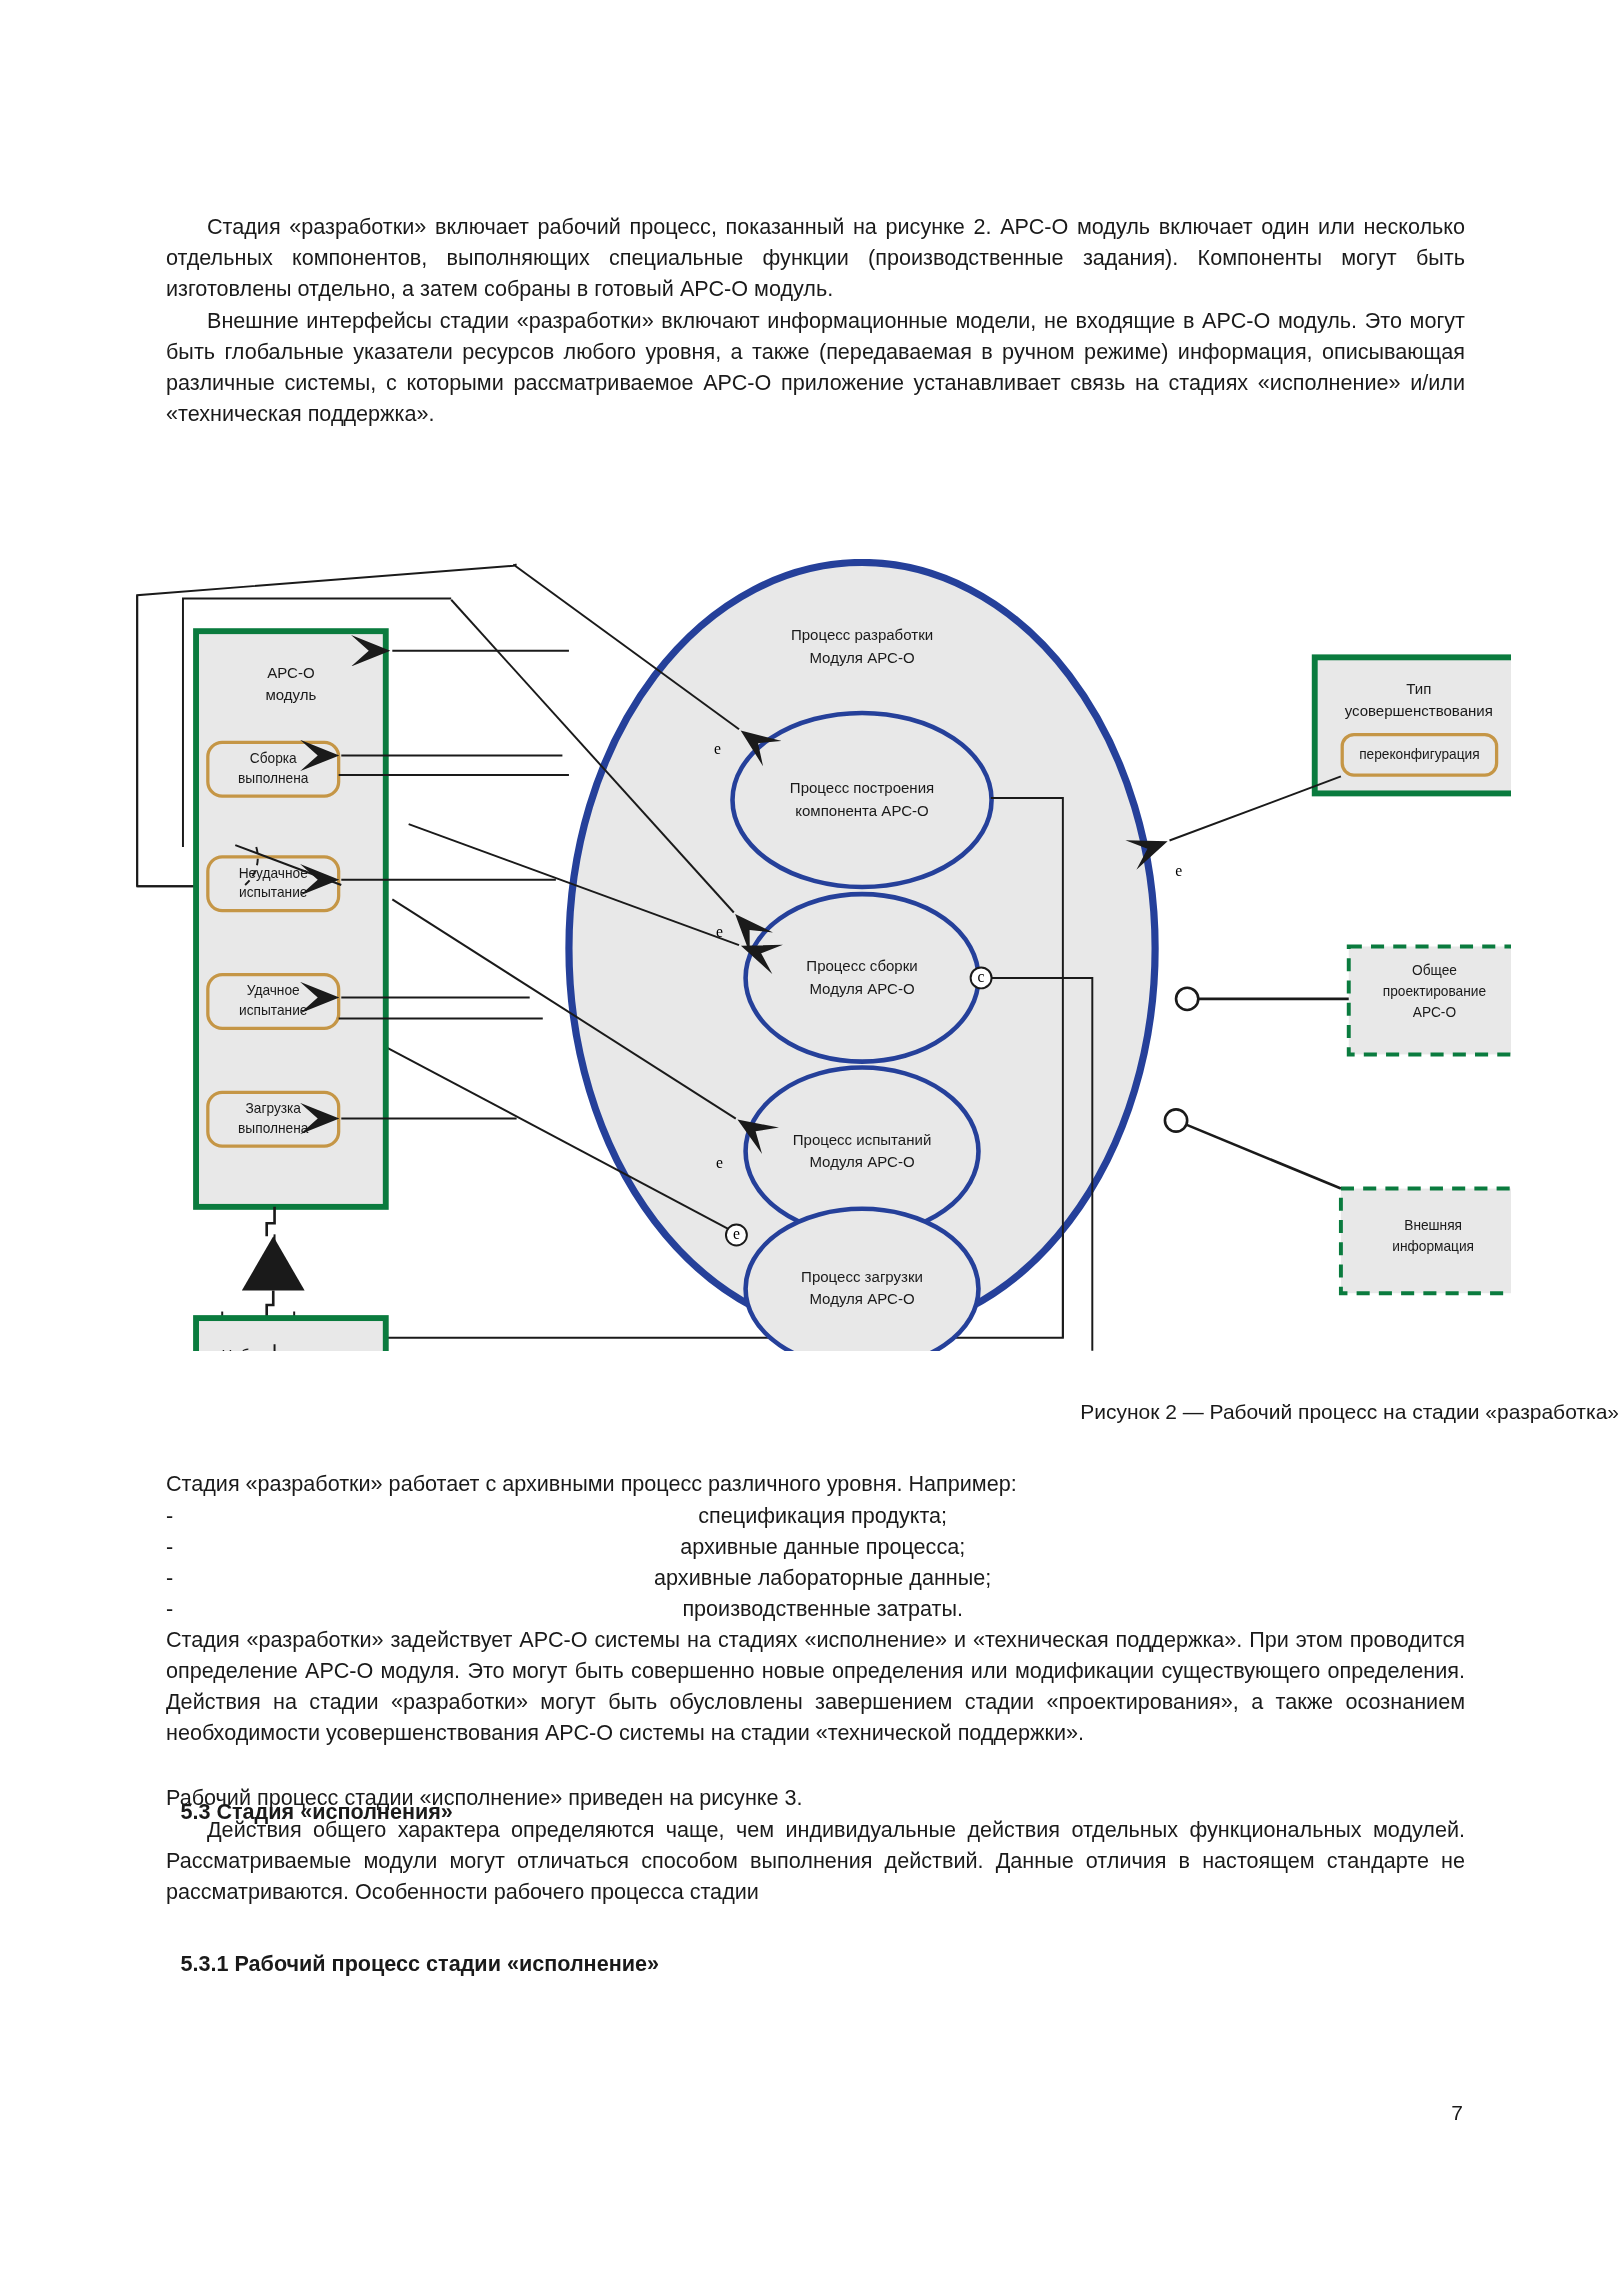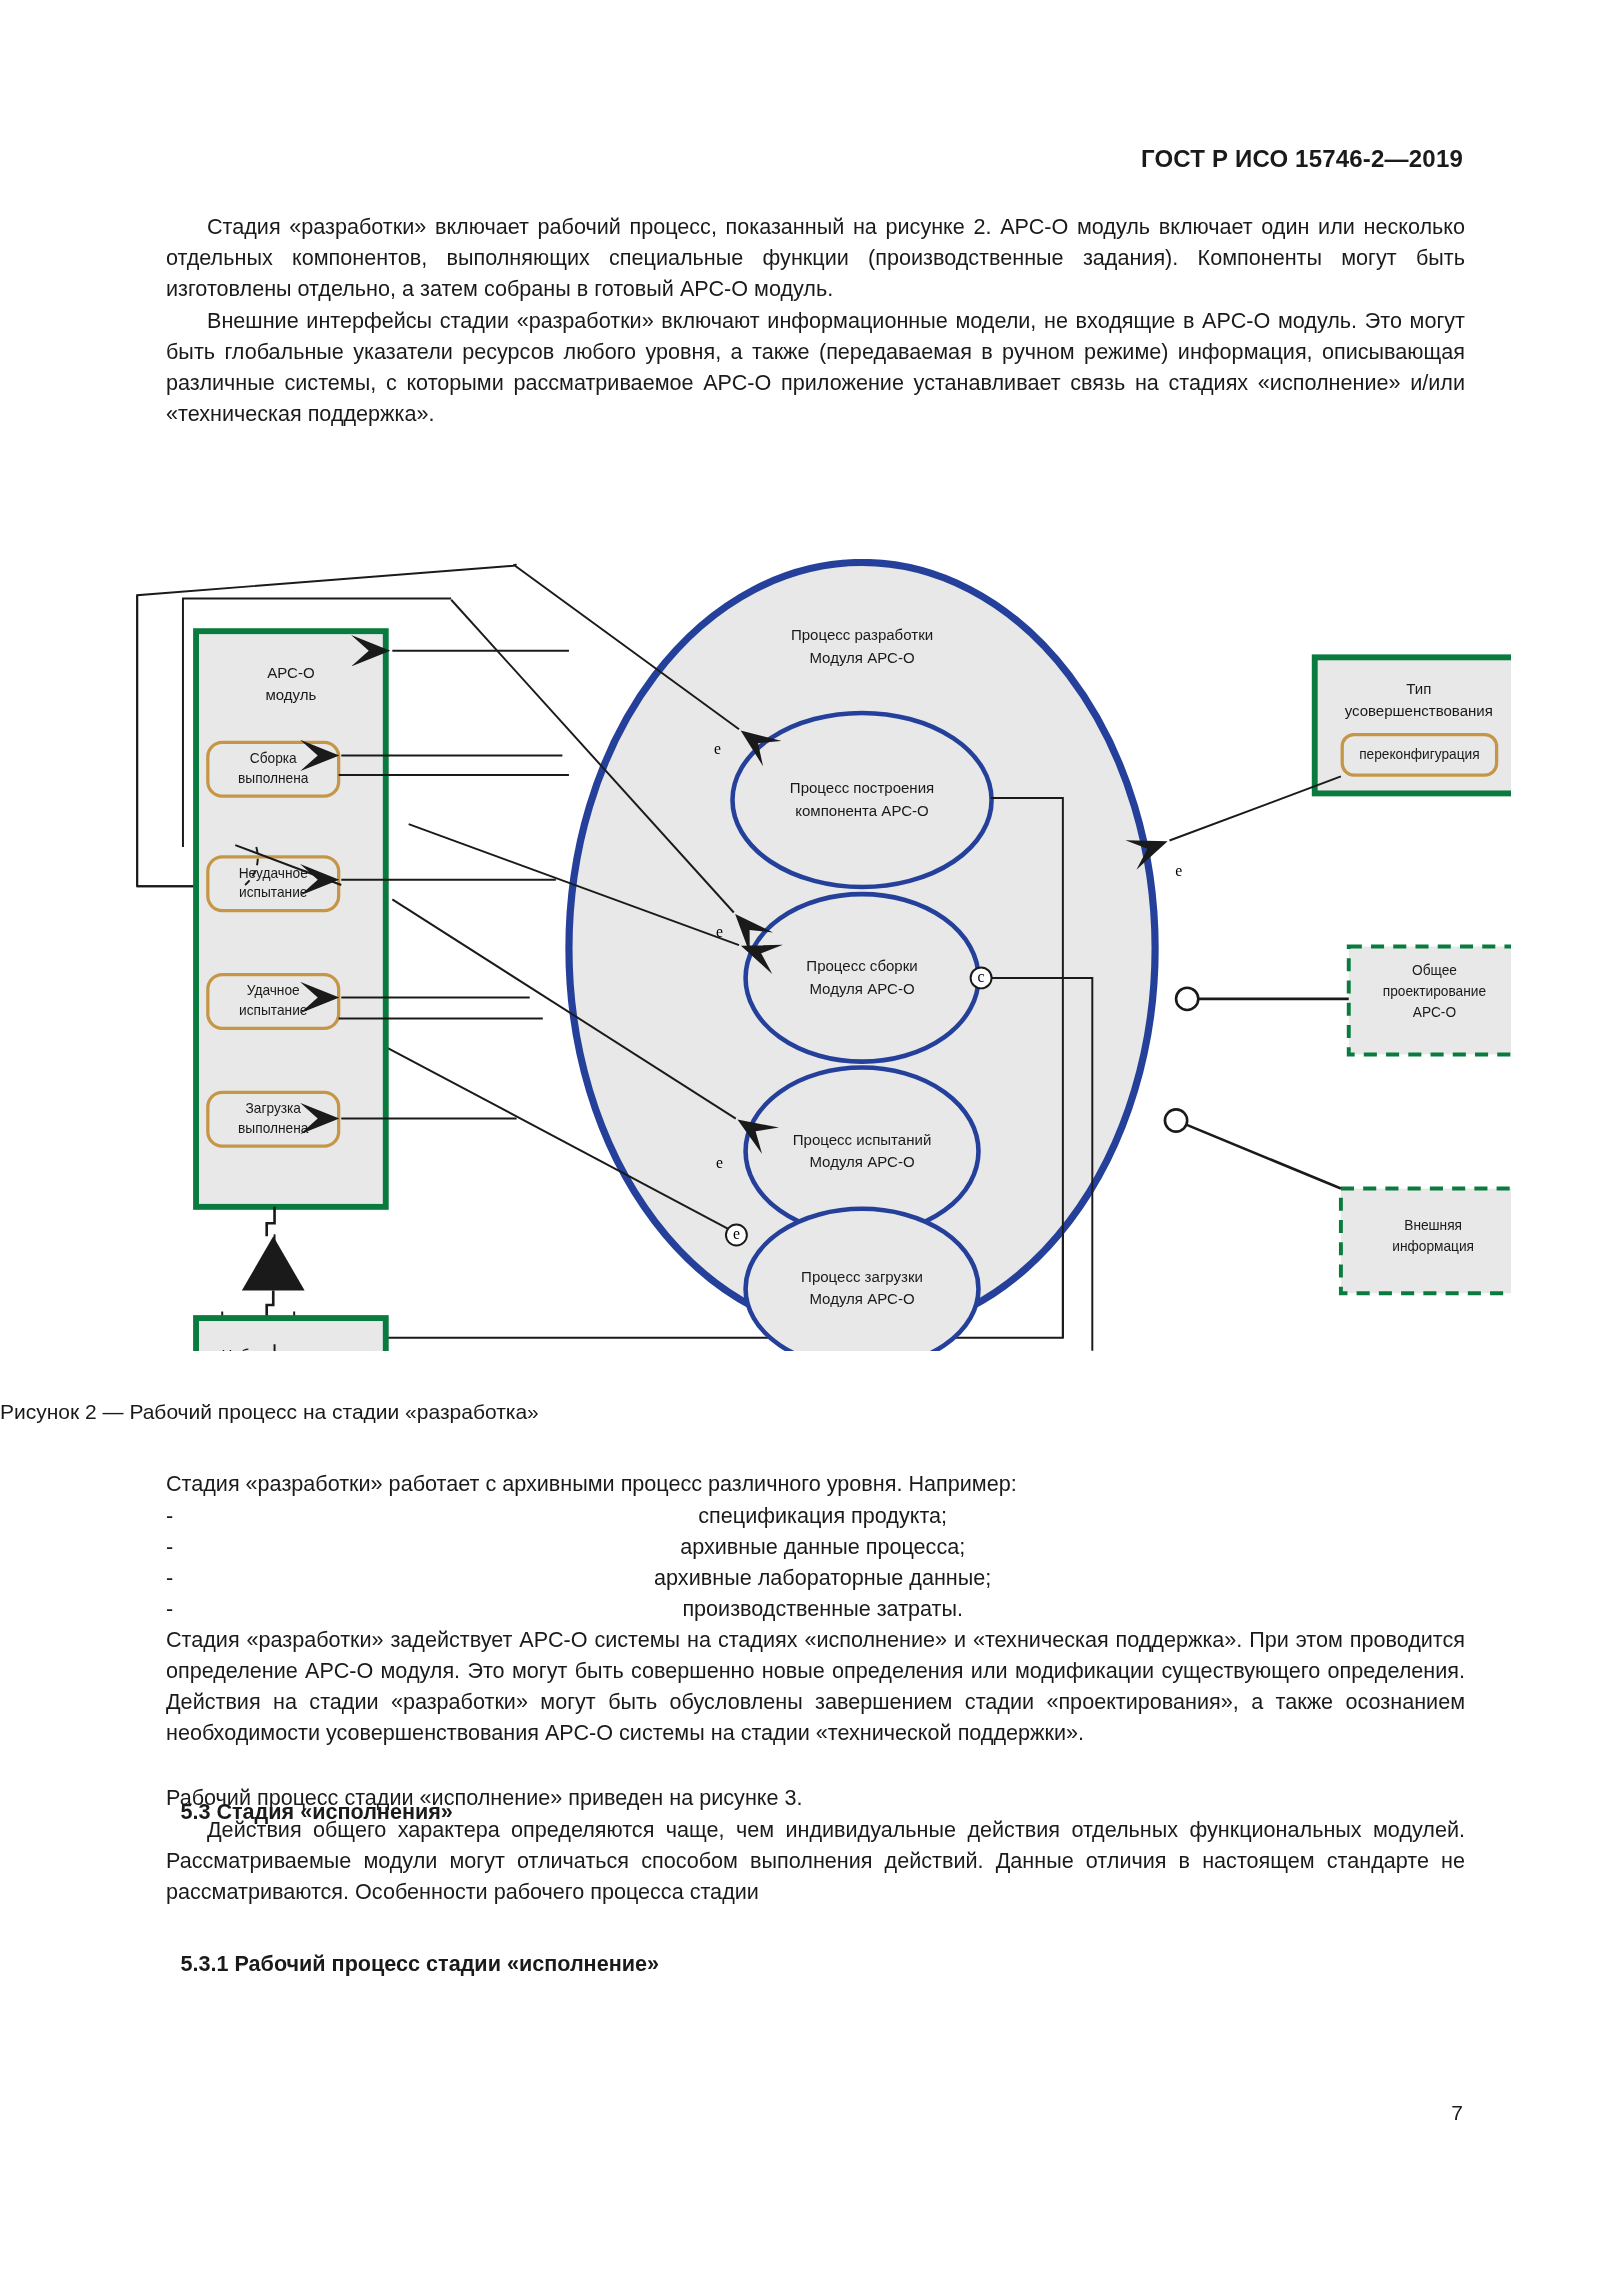--- a/index.html
+++ b/index.html
@@ -75,21 +75,21 @@
   }
   
   .figure-wrap {
     position:absolute;
     left:111px; top:559px;
     width:1400px; height:792px;
   }
   .figure-caption {
     position:absolute;
     left:0; right:4px; top:1400px;
-    text-align:left;
+    text-align:right;
     font-size:21px;
   }
   svg.diagram { display:block; }
   .dg-text {
     font-family:"Liberation Sans", sans-serif;
     font-size:23px;
     fill:#1a1a1a;
     text-anchor:middle;
     dominant-baseline:middle;
   }
@@ -100,21 +100,20 @@
     fill:#000;
     text-anchor:middle;
     dominant-baseline:middle;
   }
 </style>
 </head>
 <body>
 
 <div class="page">
 
-  <div class="doc-header">ГОСТ Р ИСО 15746-2—2019</div>
 
   <div class="body-col">
     <p class="para">Стадия «разработки» включает рабочий процесс, показанный на рисунке 2. АРС-О модуль включает один или несколько отдельных компонентов, выполняющих специальные функции (производственные задания). Компоненты могут быть изготовлены отдельно, а затем собраны в готовый АРС-О модуль.</p>
     <p class="para">Внешние интерфейсы стадии «разработки» включают информационные модели, не входящие в АРС-О модуль. Это могут быть глобальные указатели ресурсов любого уровня, а также (передаваемая в ручном режиме) информация, описывающая различные системы, с которыми рассматриваемое АРС-О приложение устанавливает связь на стадиях «исполнение» и/или «техническая поддержка».</p>
   </div>
 
   <div class="figure-wrap">
     <svg class="diagram" width="1400" height="792" viewBox="0 0 2140 1210">
       <defs>
         <marker id="ohead" markerWidth="22" markerHeight="16" refX="1" refY="8" orient="auto">

